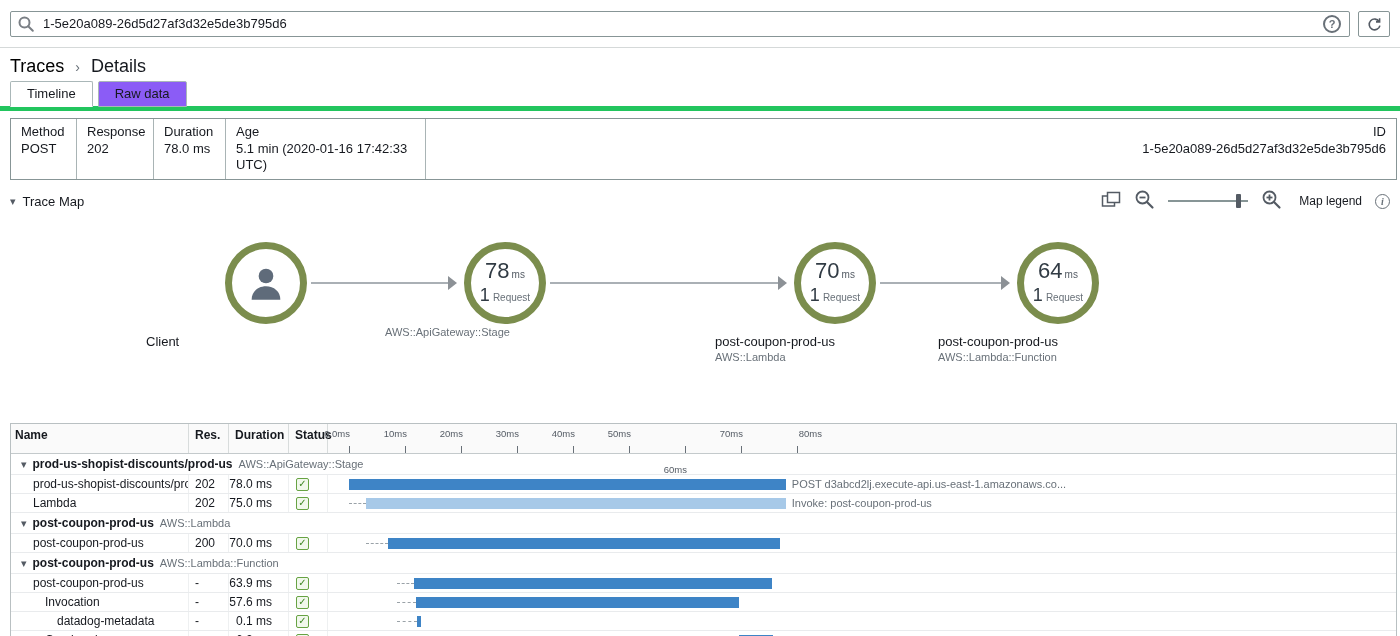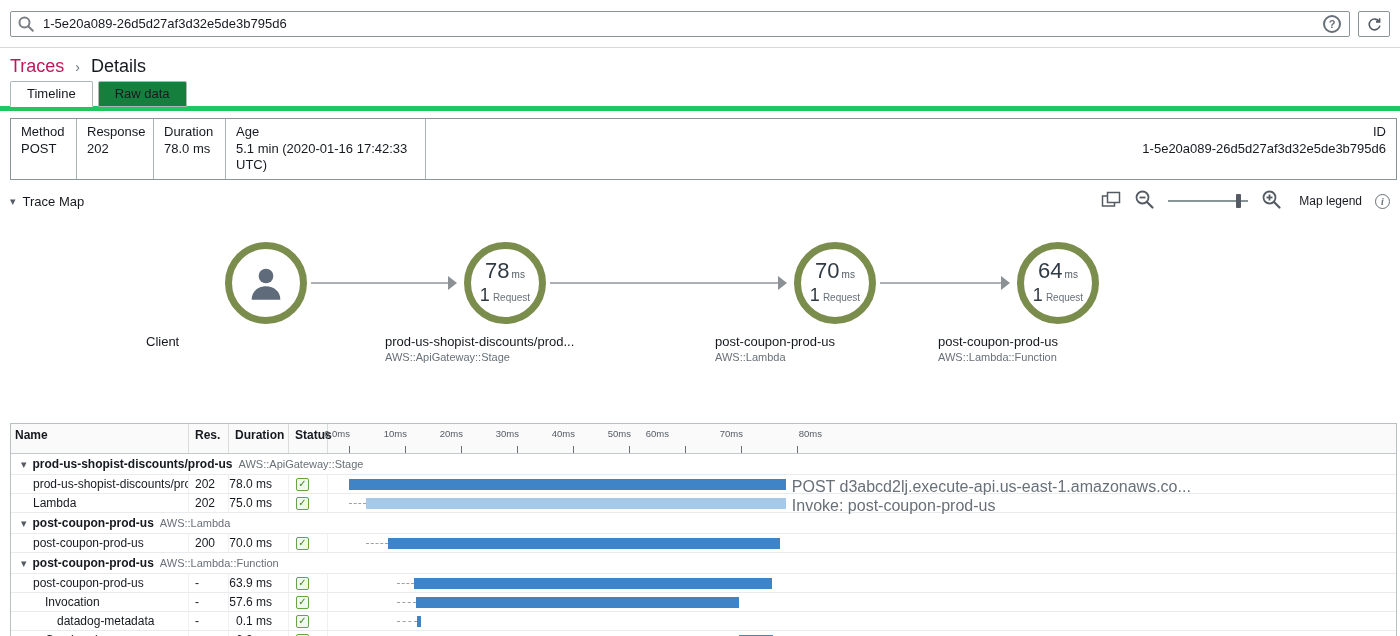--- a/index.html
+++ b/index.html
@@ -22,29 +22,29 @@
     border-radius:50%; color:#687078; font-size:11px; font-weight:bold;
     display:flex; align-items:center; justify-content:center; cursor:pointer;
   }
   .refresh-btn {
     margin-left:8px; width:32px; height:26px; background:#fff; border:1px solid #879596;
     border-radius:2px; display:flex; align-items:center; justify-content:center; cursor:pointer;
   }
 
   
   .breadcrumb { padding:8px 10px 0; font-size:18px; line-height:20px; }
-  .breadcrumb .link { color:#be185d; text-decoration:none; cursor:pointer; }
+  .breadcrumb .link { color:#000000; text-decoration:none; cursor:pointer; }
   .breadcrumb .sep { color:#687078; font-size:14px; margin:0 6px; }
   .breadcrumb .current { color:#16191f; }
 
   
   .tabs { display:flex; padding:4px 10px 0; border-bottom:5px solid #22c55e; }
   .tab {
     padding:4px 16px 5px; font-size:13px; border:1px solid #aab7b8; border-bottom:1px solid #aab7b8;
-    background:#15803d; margin-right:5px; margin-bottom:-1px; border-radius:2px 2px 0 0; cursor:pointer;
+    background:#8b5cf6; margin-right:5px; margin-bottom:-1px; border-radius:2px 2px 0 0; cursor:pointer;
   }
   .tab.active { background:#fff; border-bottom-color:#fff; }
 
   
   .summary { display:flex; border:1px solid #879596; margin:7px 3px 0 10px; }
   .sum-cell { padding:5px 10px 6px; border-right:1px solid #a9b4b5; }
   .sum-cell:nth-child(1){ width:66px; }
   .sum-cell:nth-child(2){ width:77px; }
   .sum-cell:nth-child(3){ width:72px; }
   .sum-cell:nth-child(4){ width:200px; }
@@ -113,21 +113,21 @@
   .c-status { display:flex; align-items:center; padding-left:7px; border-right:1px solid #eef0f1; }
   .check {
     width:13px; height:13px; border:1px solid #67a343; border-radius:2px; background:#f1f8ec;
     color:#3f8624; font-size:10px; line-height:10px; display:flex; align-items:center; justify-content:center;
   }
   .c-chart { position:relative; }
   .bar { position:absolute; top:4px; height:11px; }
   .bar.dark { background:#3e84c6; }
   .bar.light { background:#a7c9e8; }
   .dash { position:absolute; top:9px; height:0; border-top:1px dashed #9aa2a8; }
-  .anno { position:absolute; top:3px; font-size:16px; color:#687078; white-space:nowrap; }
+  .anno { position:absolute; top:3px; font-size:11px; color:#687078; white-space:nowrap; }
 </style>
 </head>
 <body>
 
 <div class="topbar">
   <div class="search-wrap">
     <span class="search-icon">
       <svg width="18" height="18" viewBox="0 0 18 18">
         <circle cx="7.5" cy="7.5" r="5" fill="none" stroke="#7a7f85" stroke-width="2"></circle>
         <line x1="11.2" y1="11.2" x2="15.8" y2="15.8" stroke="#7a7f85" stroke-width="2" stroke-linecap="round"></line>
@@ -221,21 +221,20 @@
         </svg>
       </div>
       <div class="node-name">Client</div>
       <div class="node-type"></div>
     </div>
     <div class="map-node" style="left: 385px; top: 30px;">
       <div class="node-circle">
         <div class="nm"><span class="nm-big">78</span><span class="nm-unit">ms</span></div>
         <div class="nr"><span class="nr-big">1</span><span class="nr-label">Request</span></div>
       </div>
-      <div class="node-name">prod-us-shopist-discounts/prod...</div>
       <div class="node-type">AWS::ApiGateway::Stage</div>
     </div>
     <div class="map-node" style="left: 715px; top: 30px;">
       <div class="node-circle">
         <div class="nm"><span class="nm-big">70</span><span class="nm-unit">ms</span></div>
         <div class="nr"><span class="nr-big">1</span><span class="nr-label">Request</span></div>
       </div>
       <div class="node-name">post-coupon-prod-us</div>
       <div class="node-type">AWS::Lambda</div>
     </div>
@@ -267,21 +266,21 @@
         <span class="tick-label" style="left: 79px; text-align: center;">10ms</span>
         <span class="tick-mark" style="left: 77px;"></span>
         <span class="tick-label" style="left: 135px;">20ms</span>
         <span class="tick-mark" style="left: 133px;"></span>
         <span class="tick-label" style="left: 191px;">30ms</span>
         <span class="tick-mark" style="left: 189px;"></span>
         <span class="tick-label" style="left: 247px;">40ms</span>
         <span class="tick-mark" style="left: 245px;"></span>
         <span class="tick-label" style="left: 303px;">50ms</span>
         <span class="tick-mark" style="left: 301px;"></span>
-        <span class="tick-label" style="left: 341px;">60ms</span>
+        <span class="tick-label" style="left: 359px; margin-top: 36px;">60ms</span>
         <span class="tick-mark" style="left: 357px;"></span>
         <span class="tick-label" style="left: 415px;">70ms</span>
         <span class="tick-mark" style="left: 413px;"></span>
         <span class="tick-label" style="left: 494px;">80ms</span>
         <span class="tick-mark" style="left: 469px;"></span>
       </div>
   </div>
   <div>
       <div class="g-row">
         <span class="caret">▾</span>

